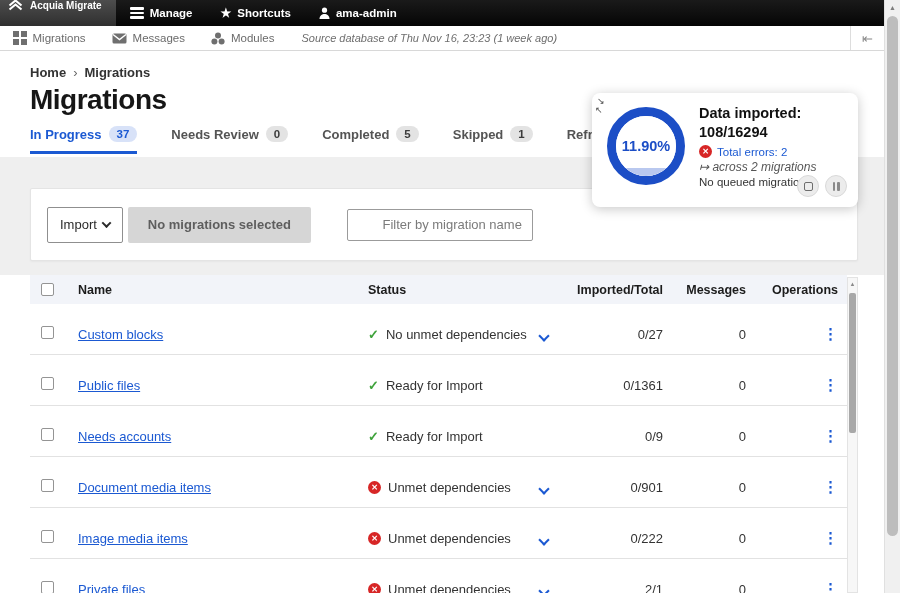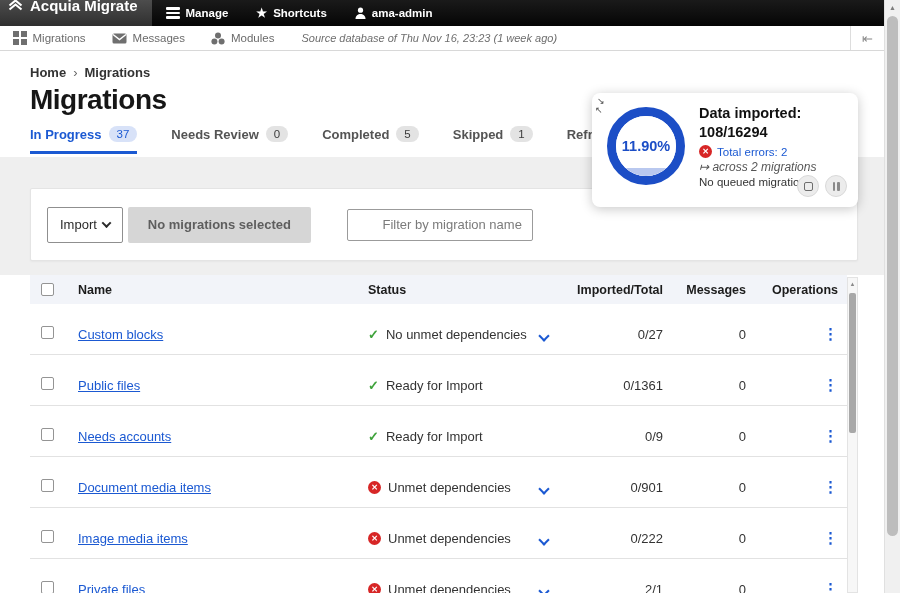--- a/index.html
+++ b/index.html
@@ -3,21 +3,21 @@
 <meta charset="utf-8">
 <style>
   * { margin:0; padding:0; box-sizing:border-box; }
   html,body { width:900px; height:593px; overflow:hidden; background:#fff;
     font-family:"Liberation Sans", sans-serif; }
 
   
   .topbar { position:absolute; left:0; top:0; width:884px; height:26px;
     background:linear-gradient(#1a1a1a,#050505); display:flex; align-items:stretch; z-index:30; }
   .brand { display:flex; align-items:center; gap:7px; padding:0 14px 16px 8px;
-    background:linear-gradient(#4d4d4d,#2f2f2f); color:#fff; font-size:15px; font-weight:bold; }
+    background:linear-gradient(#4d4d4d,#2f2f2f); color:#fff; font-size:10px; font-weight:bold; }
   .topitem { display:flex; align-items:center; gap:6px; padding:0 14px; color:#fff;
     font-size:11.5px; font-weight:bold; }
   .topitem .glyph { font-size:12px; line-height:1; color:#fff; }
   .hamb { display:inline-block; width:14px; }
   .hamb i { display:block; height:2.5px; background:#fff; margin:2px 0; border-radius:1px; }
 
   
   .toolbar { position:absolute; left:0; top:26px; width:884px; height:25px; background:#fff;
     border-bottom:1px solid #d8d8d8; display:flex; align-items:center; z-index:29; }
   .toolitem { display:flex; align-items:center; gap:6px; padding:0 13px; color:#6b6b6b;
@@ -33,21 +33,21 @@
   .crumbs { padding:14px 0 0 30px; font-size:13px; font-weight:bold; color:#333;
     display:flex; gap:7px; align-items:center; }
   .crumbs .sep { color:#666; font-weight:normal; }
   .page-title { padding:4px 0 0 30px; font-size:28px; font-weight:bold; color:#161616;
     letter-spacing:-0.5px; }
 
   
   .tabs { display:flex; gap:34px; padding-left:30px; margin-top:10px; }
   .tab { display:flex; align-items:center; gap:7px; font-size:13px; font-weight:bold;
     color:#545454; padding-bottom:9px; border-bottom:3px solid transparent; }
-  .tab .badge { background:#e3e3e3; color:#3c3c3c; font-size:11.5px; font-weight:normal;
+  .tab .badge { background:#e3e3e3; color:#3c3c3c; font-size:11.5px; font-weight:bold;
     border-radius:10px; padding:2px 8px; }
   .tab.active { color:#1b59d2; border-bottom-color:#1b59d2; }
   .tab.active .badge { background:#d8e2f8; color:#1b59d2; }
 
   
   .band { position:absolute; left:0; top:157px; width:884px; height:118px; background:#efefef; }
   .filter-card { position:absolute; left:30px; top:31px; width:828px; height:73px; background:#fff;
     border:1px solid #e4e4e4; border-radius:2px; box-shadow:0 1px 2px rgba(0,0,0,.04);
     display:flex; align-items:center; padding:0 16px; }
   .import-btn { height:36px; display:flex; align-items:center; gap:6px; padding:0 12px;

